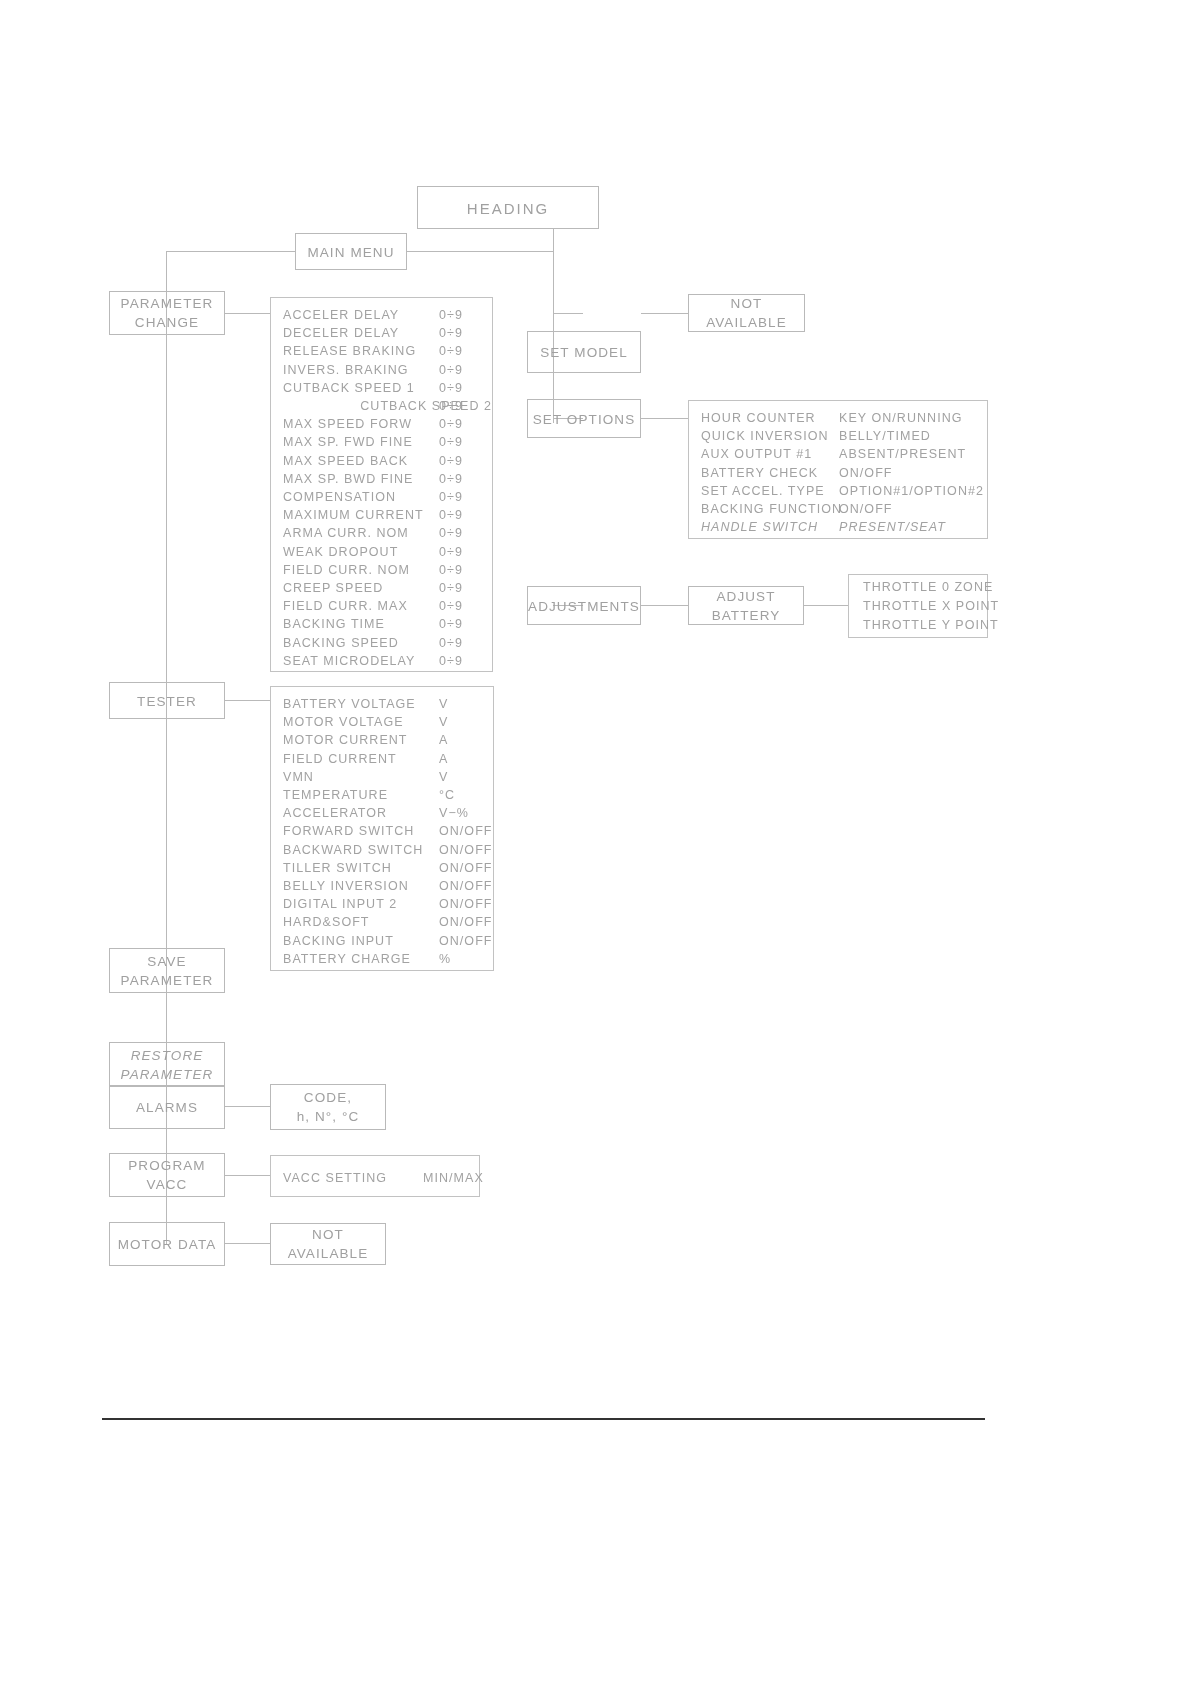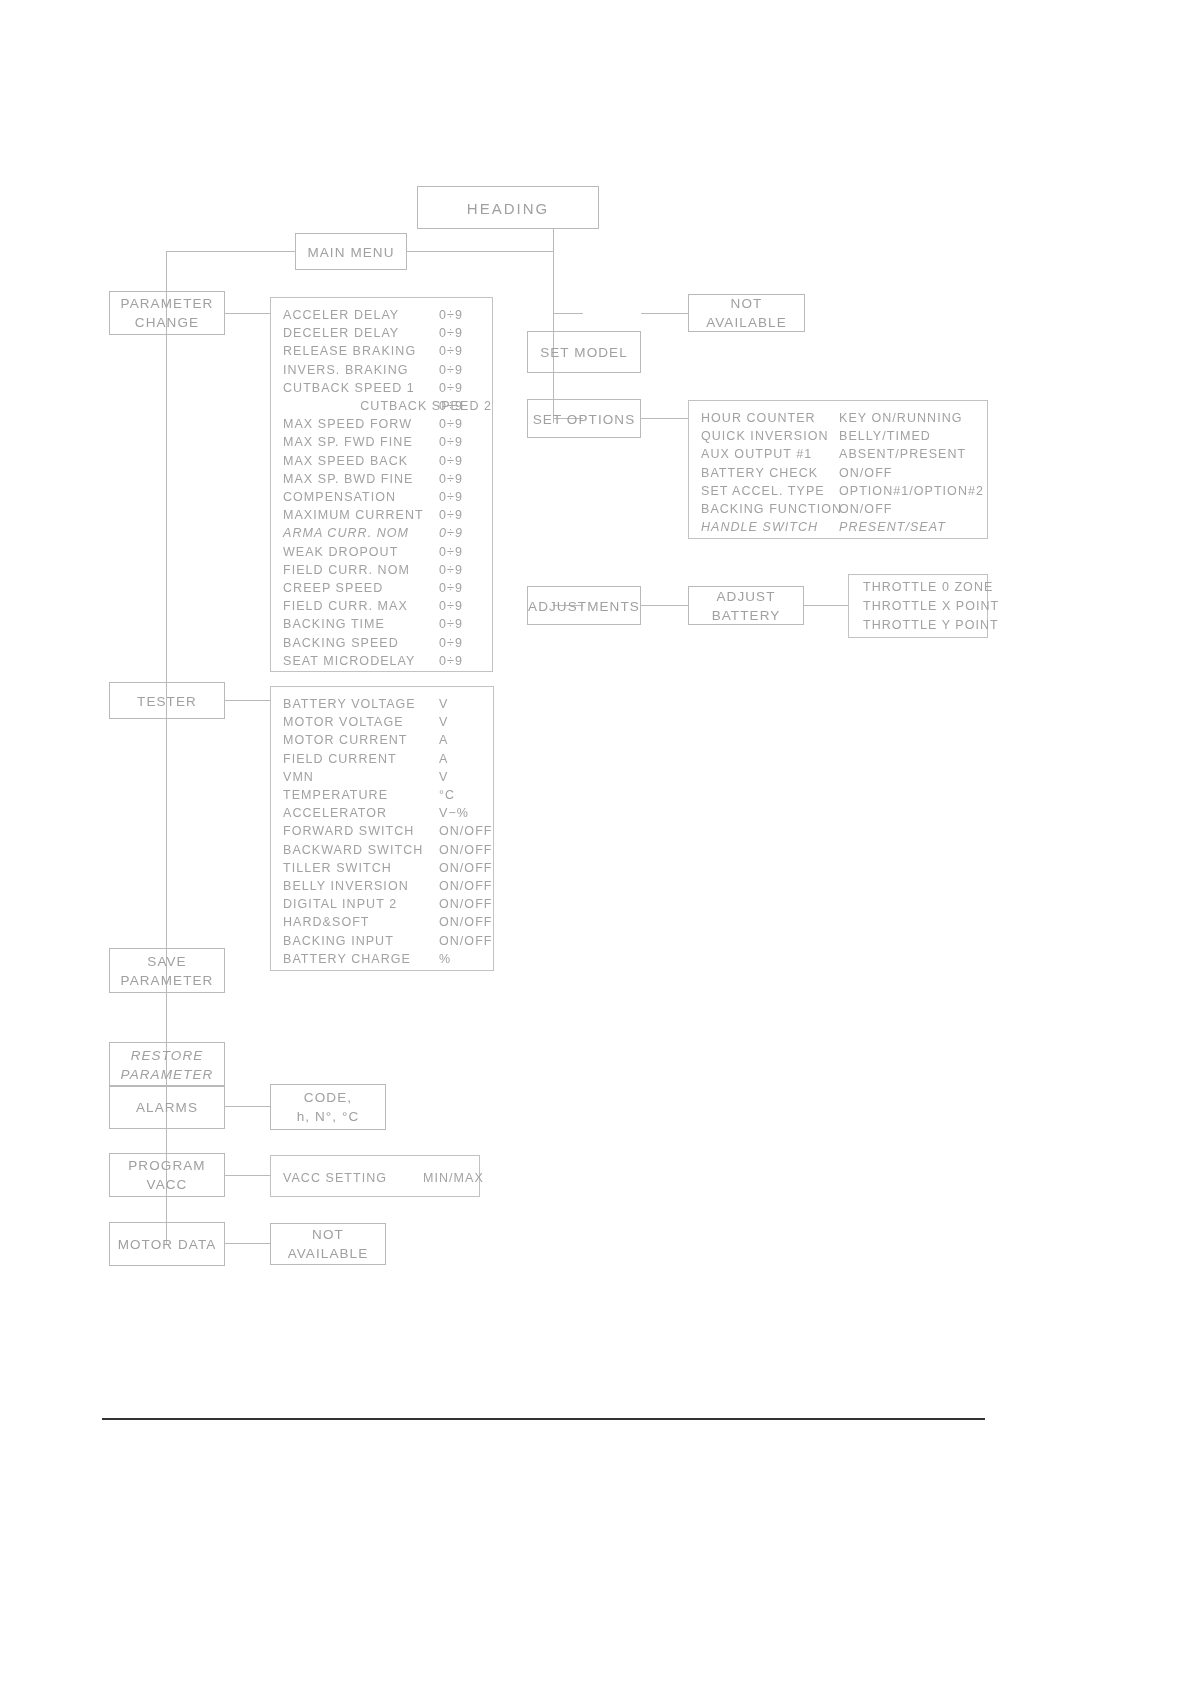--- a/index.html
+++ b/index.html
@@ -229,21 +229,21 @@
           <span class="val" style="left: 168px;">0÷9</span>
         </div>
         <div class="list-row" style="position: relative;">
           <span class="lbl">COMPENSATION</span>
           <span class="val" style="left: 168px;">0÷9</span>
         </div>
         <div class="list-row" style="position: relative;">
           <span class="lbl">MAXIMUM  CURRENT</span>
           <span class="val" style="left: 168px;">0÷9</span>
         </div>
-        <div class="list-row" style="position: relative; font-style: italic;">
+        <div class="list-row" style="position: relative;">
           <span class="lbl">ARMA  CURR.  NOM</span>
           <span class="val" style="left: 168px;">0÷9</span>
         </div>
         <div class="list-row" style="position: relative;">
           <span class="lbl">WEAK  DROPOUT</span>
           <span class="val" style="left: 168px;">0÷9</span>
         </div>
         <div class="list-row" style="position: relative;">
           <span class="lbl">FIELD  CURR.  NOM</span>
           <span class="val" style="left: 168px;">0÷9</span>

